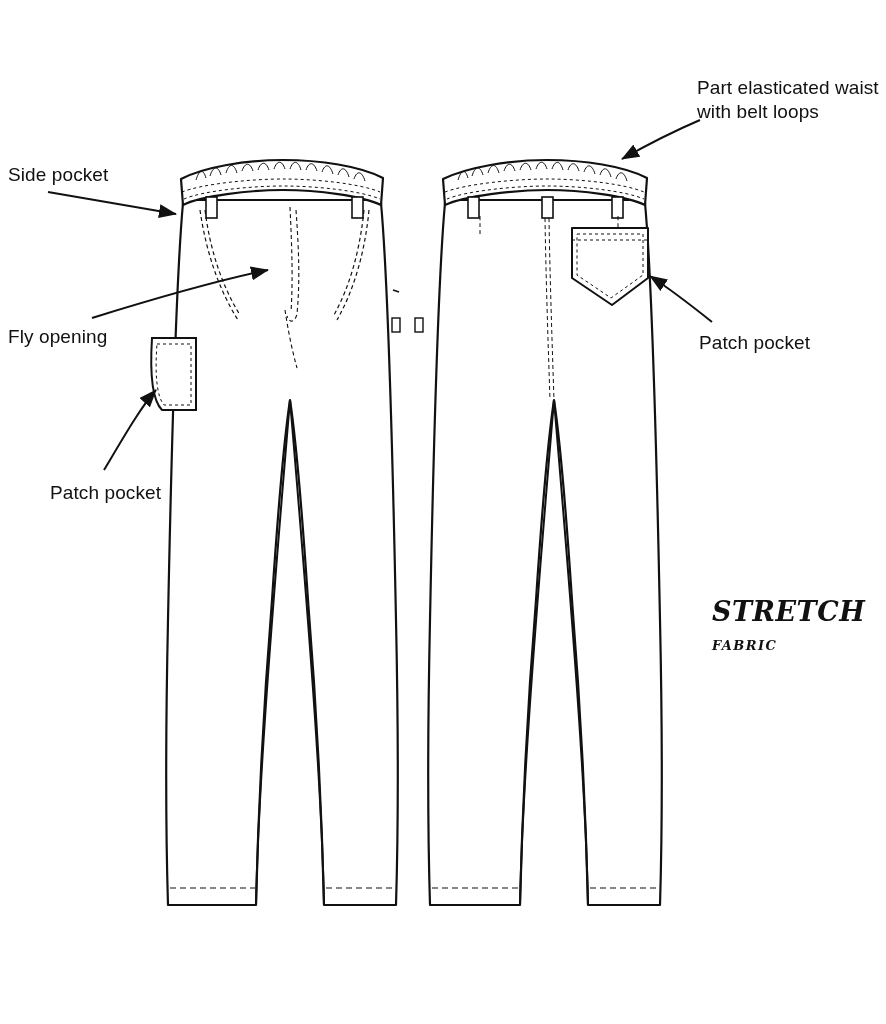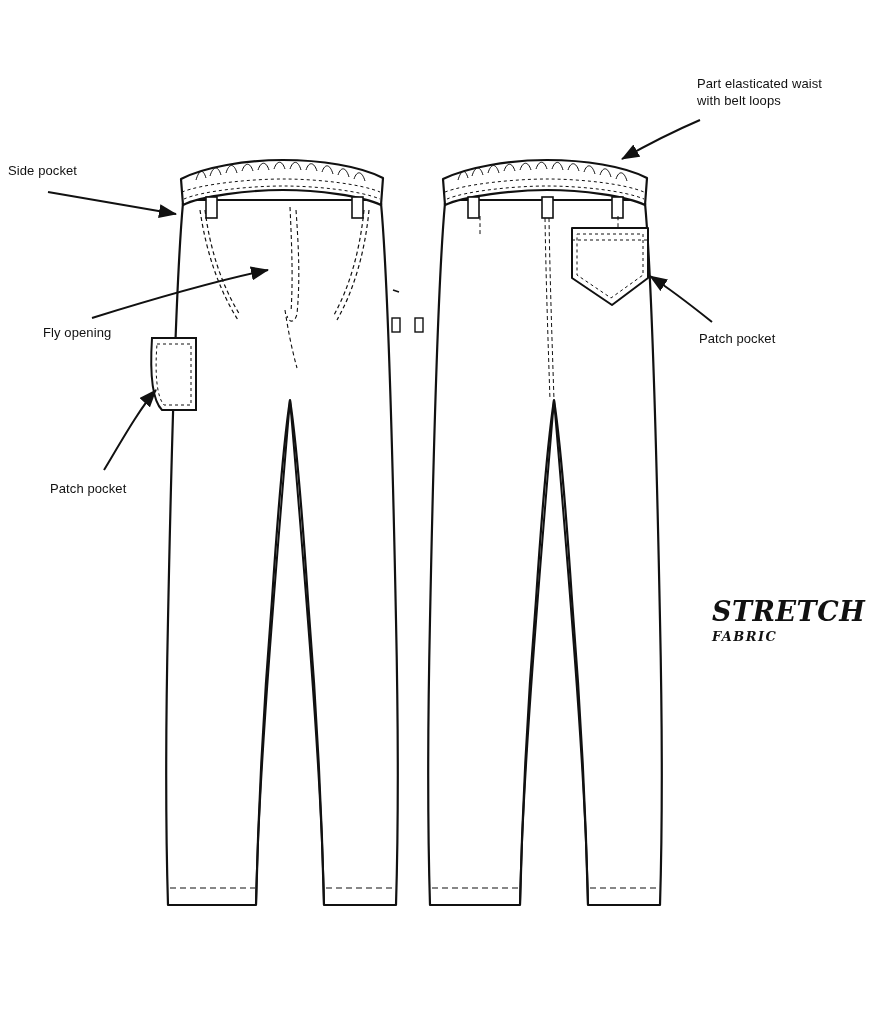--- a/index.html
+++ b/index.html
@@ -16,28 +16,28 @@
     overflow: hidden;
   }
   #canvas {
     position: absolute;
     inset: 0;
     width: 886px;
     height: 1024px;
   }
   .callout {
     position: absolute;
-    font-size: 13px;
+    font-size: 19px;
     line-height: 1.28;
     color: #111111;
     white-space: pre-line;
     letter-spacing: 0.1px;
   }
   #label-side-pockets { left: 8px; top: 163px; }
-  #label-fly-opening { left: 8px; top: 325px; margin-left: 35px; }
+  #label-fly-opening { left: 8px; top: 325px; }
   #label-phone-pocket { left: 50px; top: 481px; }
   #label-waist { left: 697px; top: 76px; text-align: left; }
   #label-patch-pocket { left: 699px; top: 331px; }
   .stretch-mark {
     position: absolute;
     left: 712px;
     top: 596px;
     width: 150px;
     text-align: left;
     pointer-events: none;
@@ -47,21 +47,21 @@
     font-family: "DejaVu Serif", serif;
     font-weight: 700;
     font-style: italic;
     font-size: 27px;
     letter-spacing: 0.5px;
     color: #111111;
     transform: scaleY(1.05);
   }
   .stretch-mark .small {
     display: block;
-    margin-top: 2px;
+    margin-top: 11px;
     font-family: "DejaVu Serif", serif;
     font-weight: 700;
     font-style: italic;
     font-size: 13px;
     letter-spacing: 1.4px;
     color: #111111;
   }
 </style>
 </head>
 <body>

